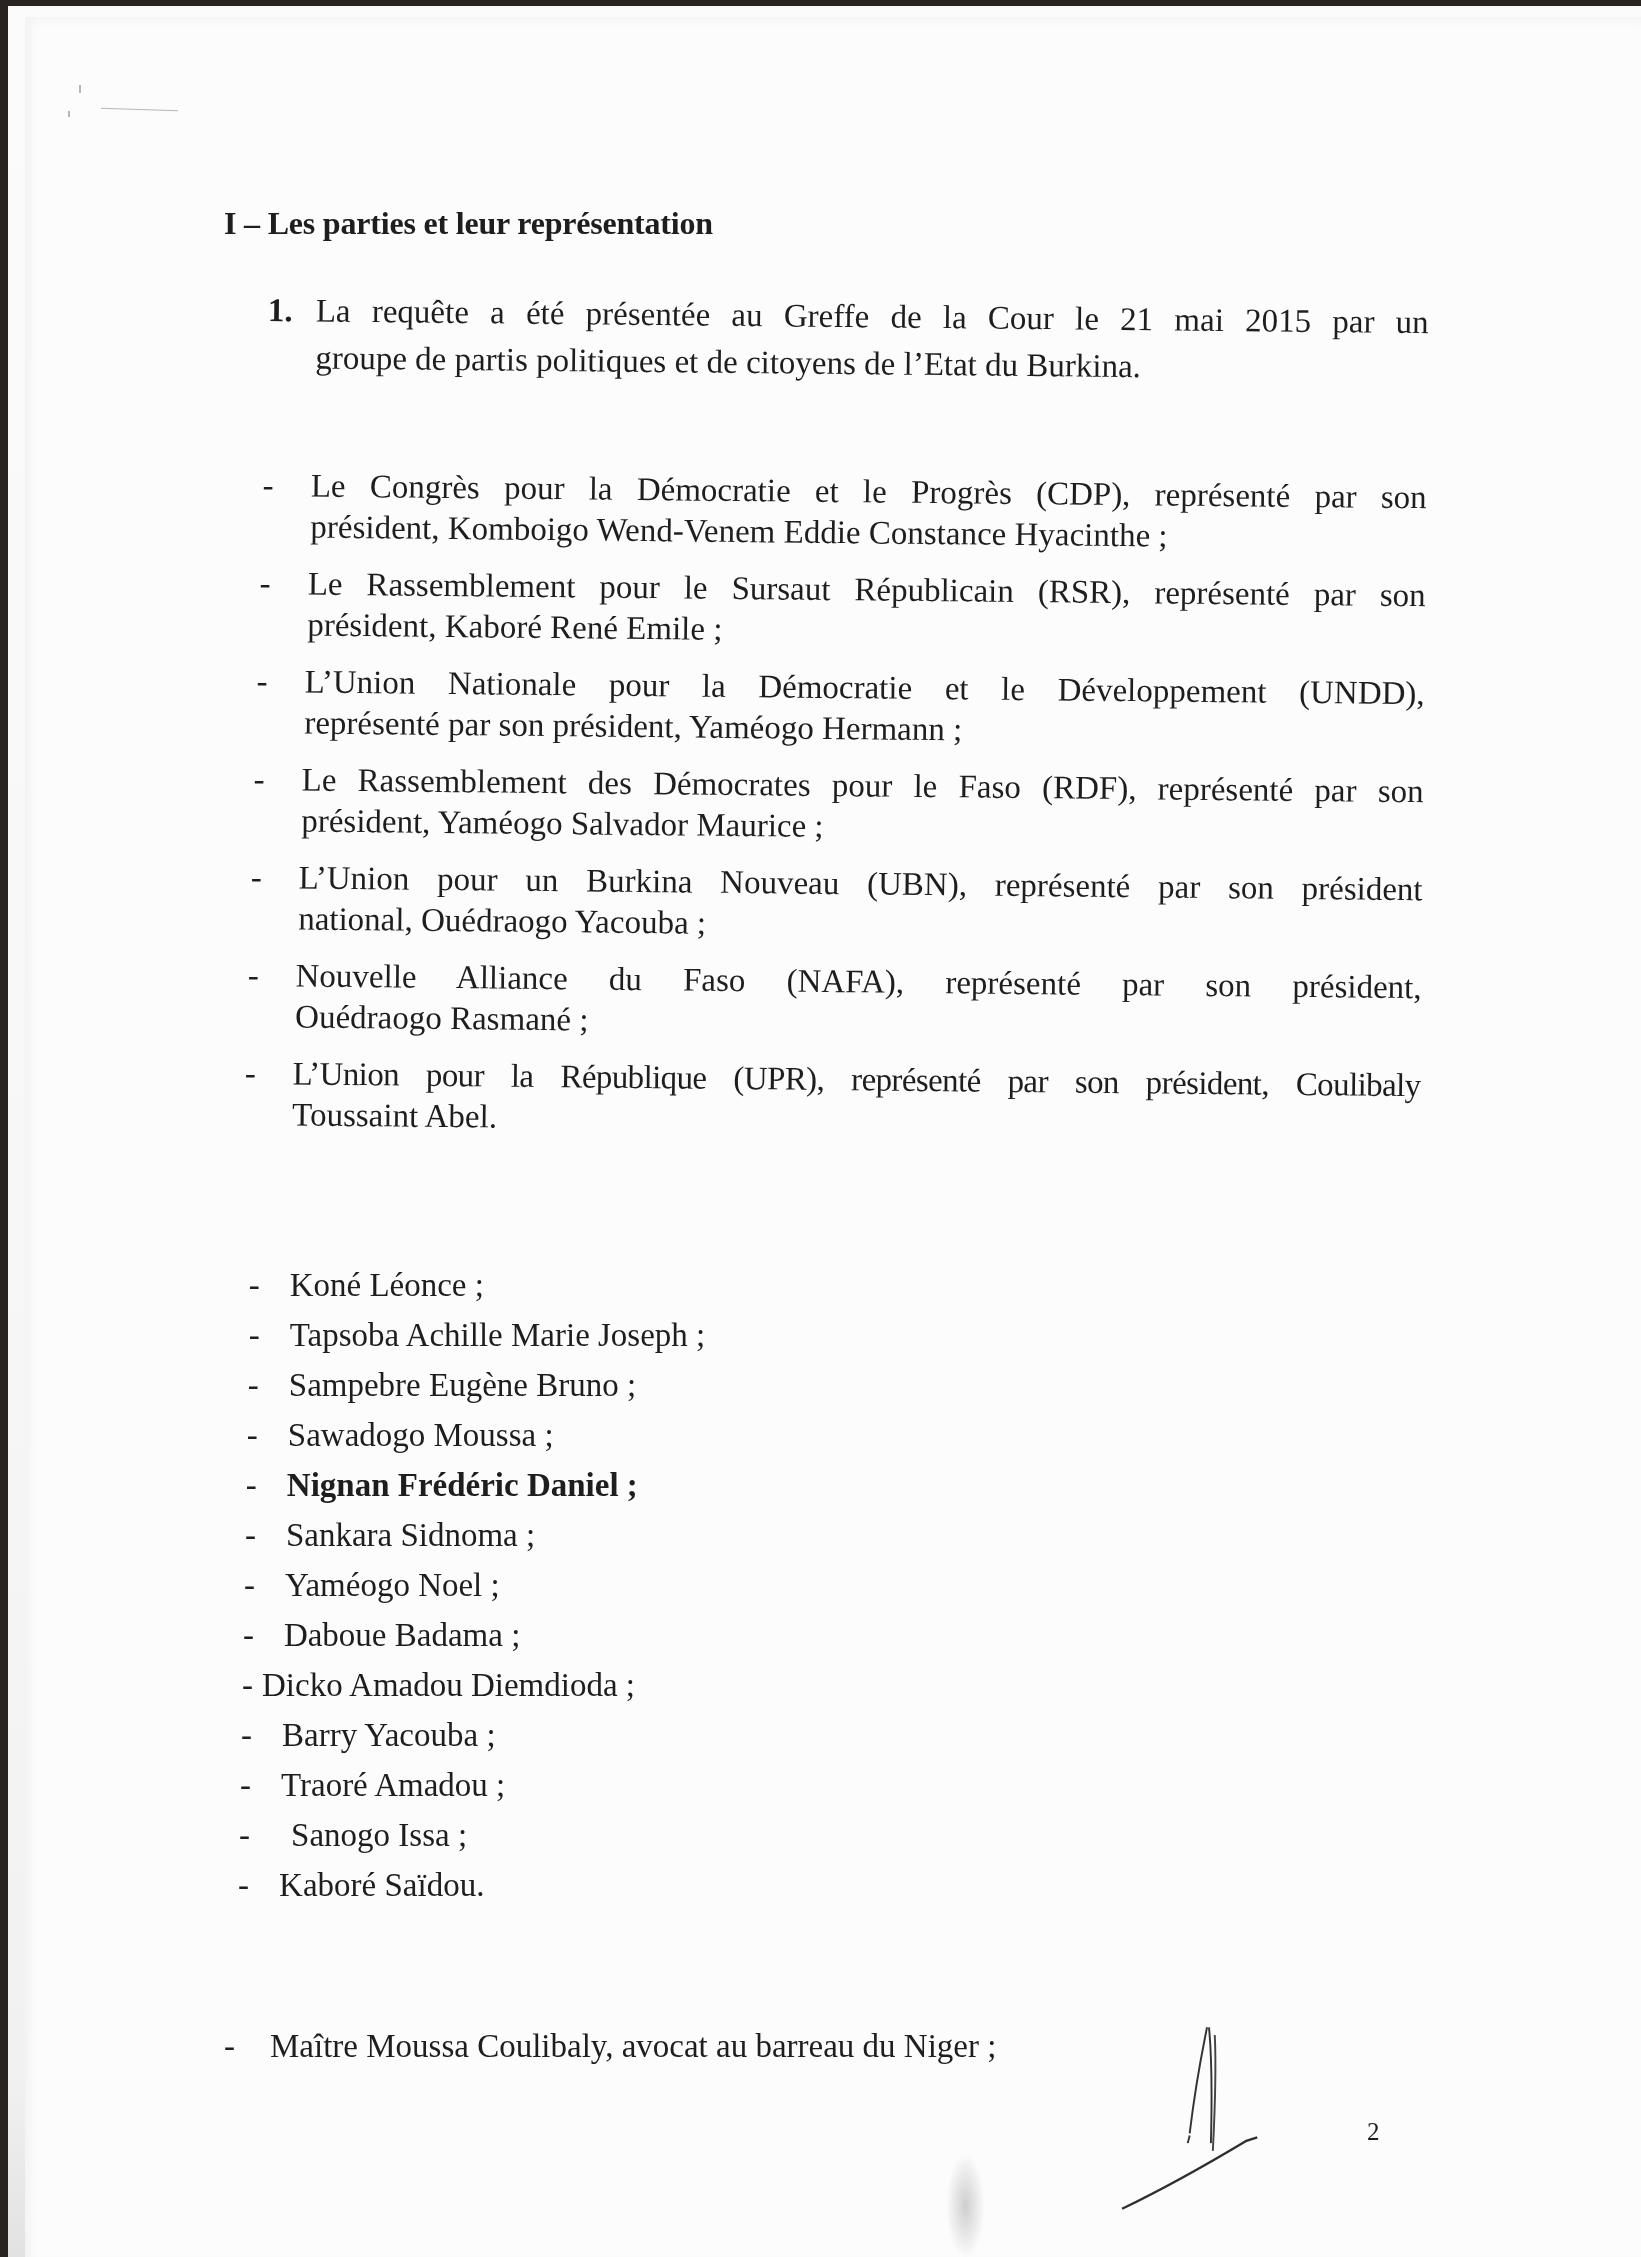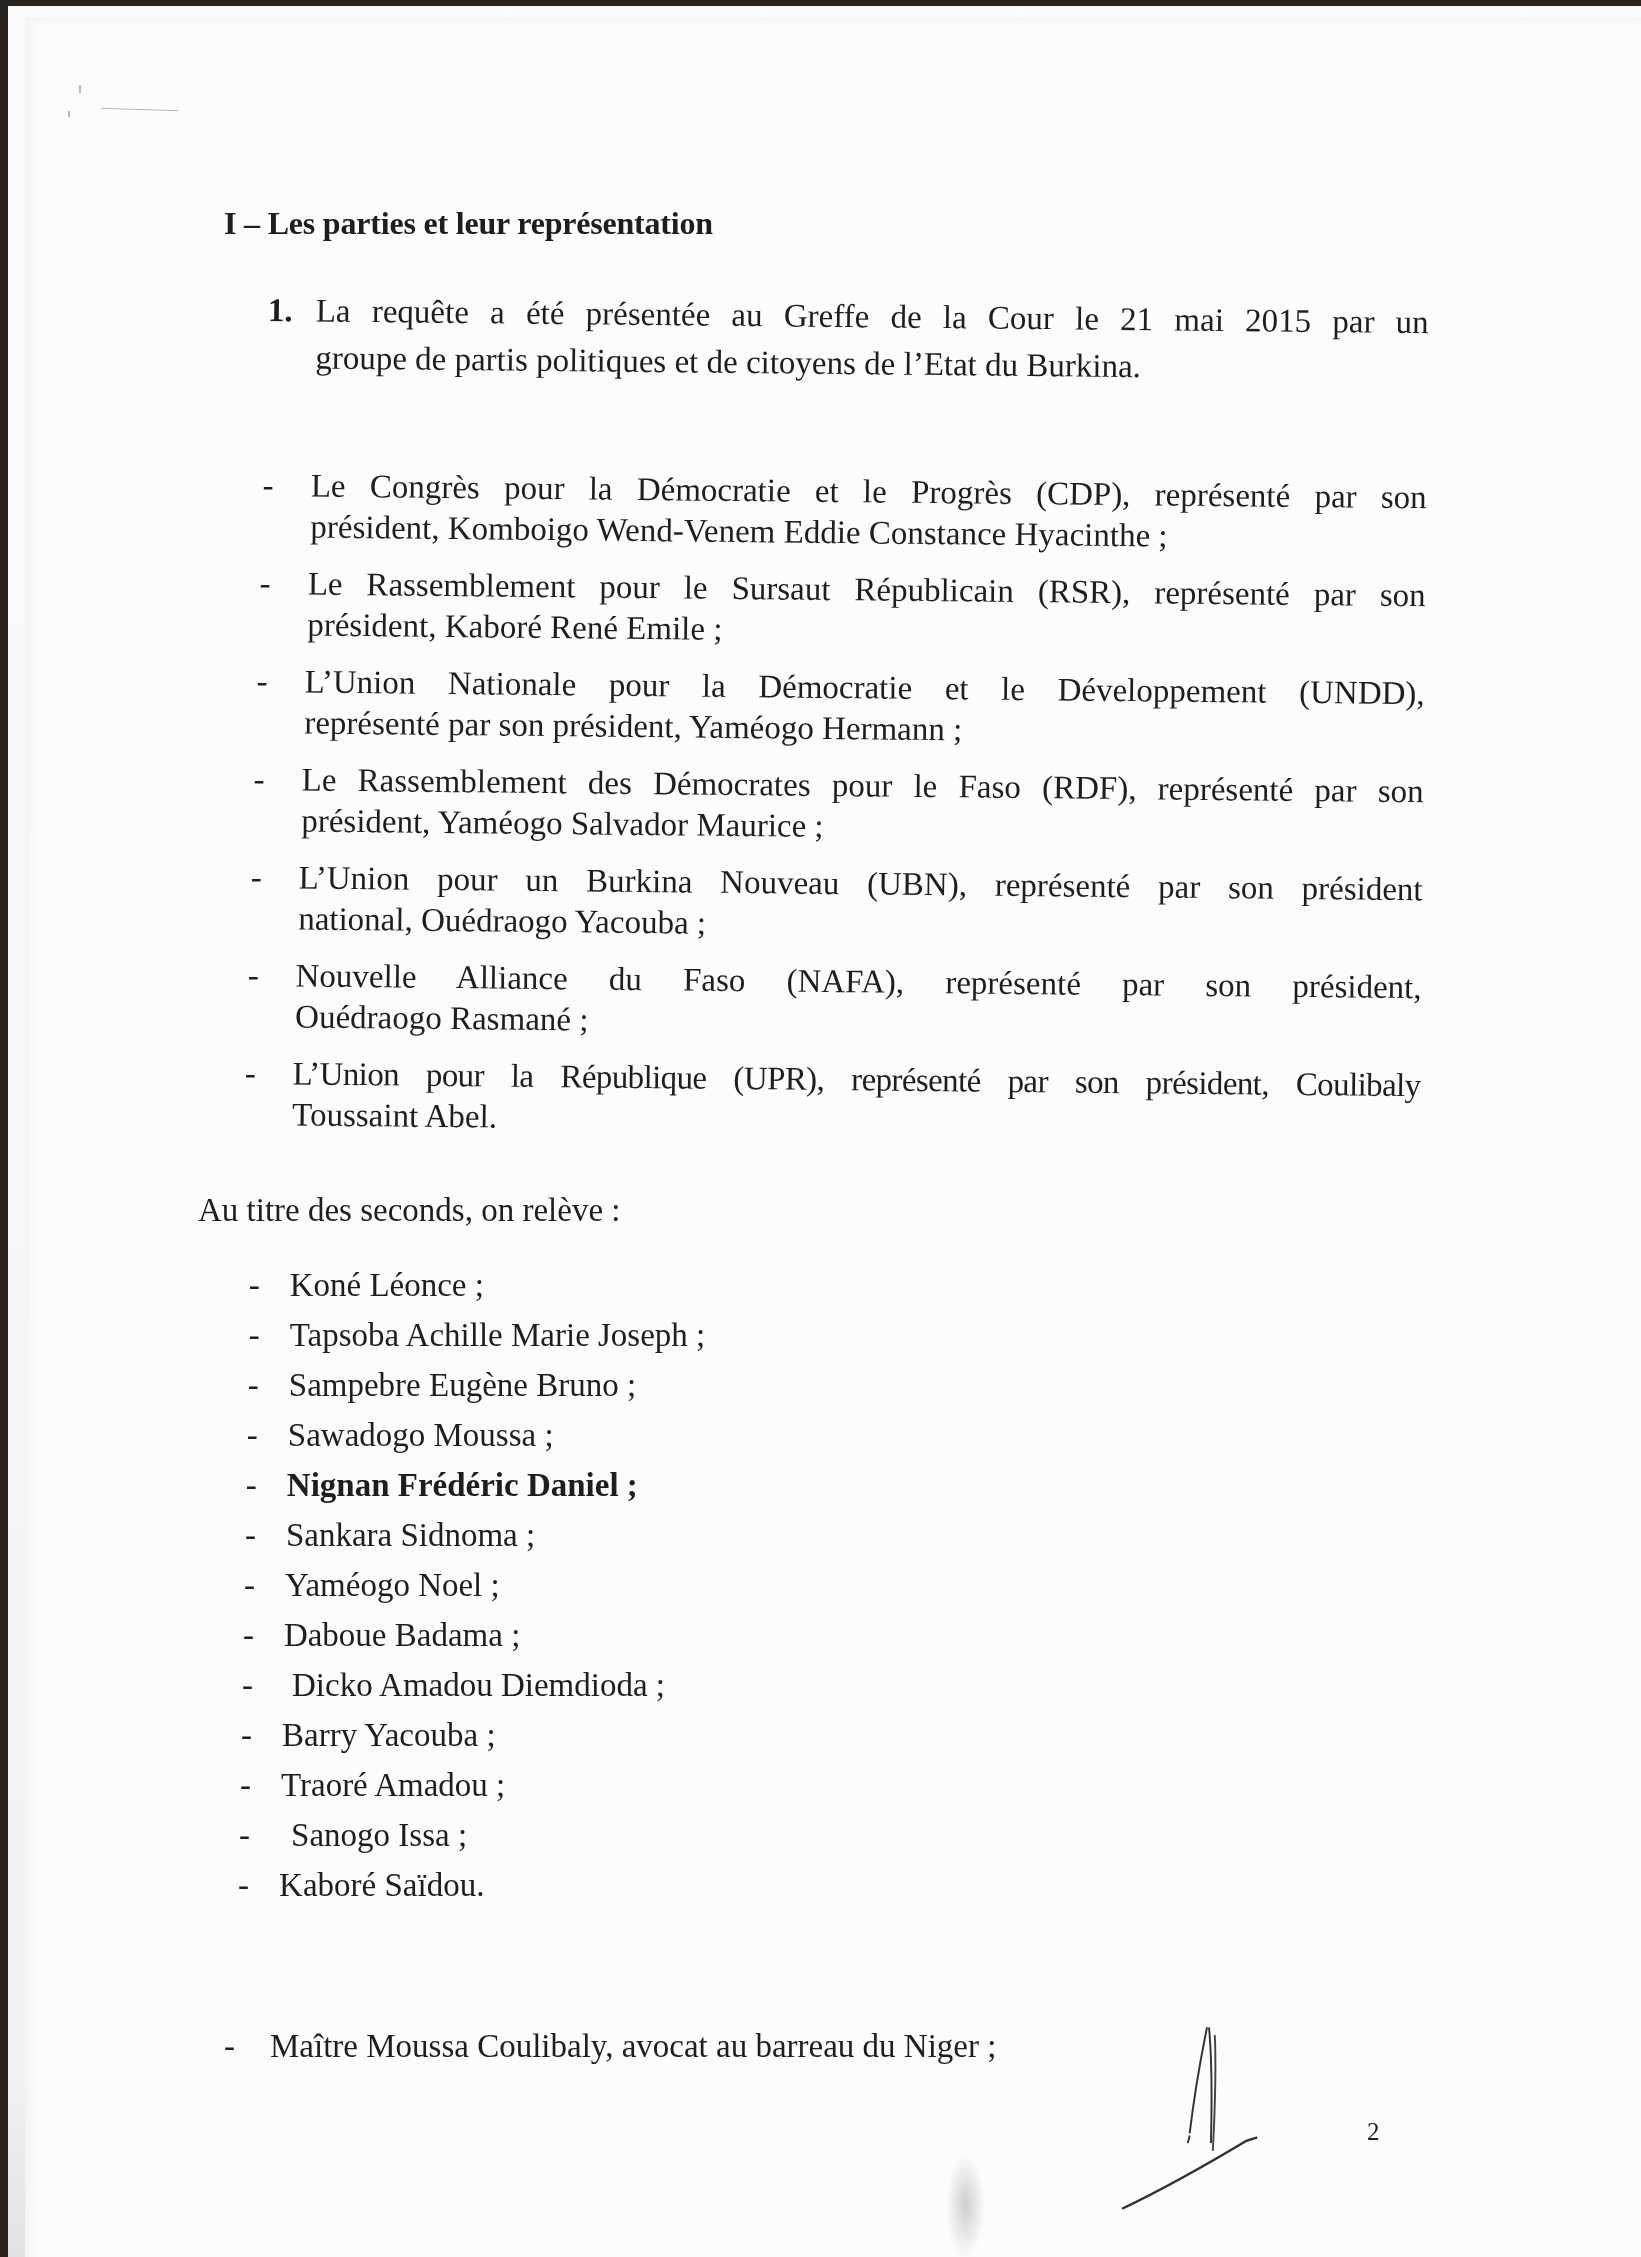--- a/index.html
+++ b/index.html
@@ -88,21 +88,20 @@
       <span class="justify-line" style="margin-left:44px;">Nouvelle Alliance du Faso (NAFA), représenté par son président,</span>
       <span style="display:block;margin-left:44px;">Ouédraogo Rasmané ;</span>
     </div>
     <div style="position:relative;height:98px;">
       <span class="dash" style="left:-5.8px;top:0;">-</span>
       <span class="justify-line" style="margin-left:42px;letter-spacing:-0.6px;">L’Union pour la République (UPR), représenté par son président, Coulibaly</span>
       <span style="display:block;margin-left:42px;">Toussaint Abel.</span>
     </div>
   </div>
 
-  <div class="abs body" style="left:198px;top:1190px;">Au titre des seconds, on relève :</div>
 
   <div class="abs body" style="left:241px;top:1265px;">
     <div style="position:relative;height:50px;left:7.7px;">
       <span class="dash" style="left:0;">-</span>
       <span style="margin-left:41px;">Koné Léonce ;</span>
     </div>
     <div style="position:relative;height:50px;left:7.7px;">
       <span class="dash" style="left:0;">-</span>
       <span style="margin-left:41px;">Tapsoba Achille Marie Joseph ;</span>
     </div>
@@ -125,21 +124,21 @@
     <div style="position:relative;height:50px;left:2.9px;">
       <span class="dash" style="left:0;">-</span>
       <span style="margin-left:41px;">Yaméogo Noel ;</span>
     </div>
     <div style="position:relative;height:50px;left:1.9px;">
       <span class="dash" style="left:0;">-</span>
       <span style="margin-left:41px;">Daboue Badama ;</span>
     </div>
     <div style="position:relative;height:50px;left:1px;">
       <span class="dash" style="left:0;">-</span>
-      <span style="margin-left:50px;">Dicko Amadou Diemdioda ;</span>
+      <span style="margin-left:20px;">Dicko Amadou Diemdioda ;</span>
     </div>
     <div style="position:relative;height:50px;left:0px;">
       <span class="dash" style="left:0;">-</span>
       <span style="margin-left:41px;">Barry Yacouba ;</span>
     </div>
     <div style="position:relative;height:50px;left:-1px;">
       <span class="dash" style="left:0;">-</span>
       <span style="margin-left:41px;">Traoré Amadou ;</span>
     </div>
     <div style="position:relative;height:50px;left:-1.9px;">

